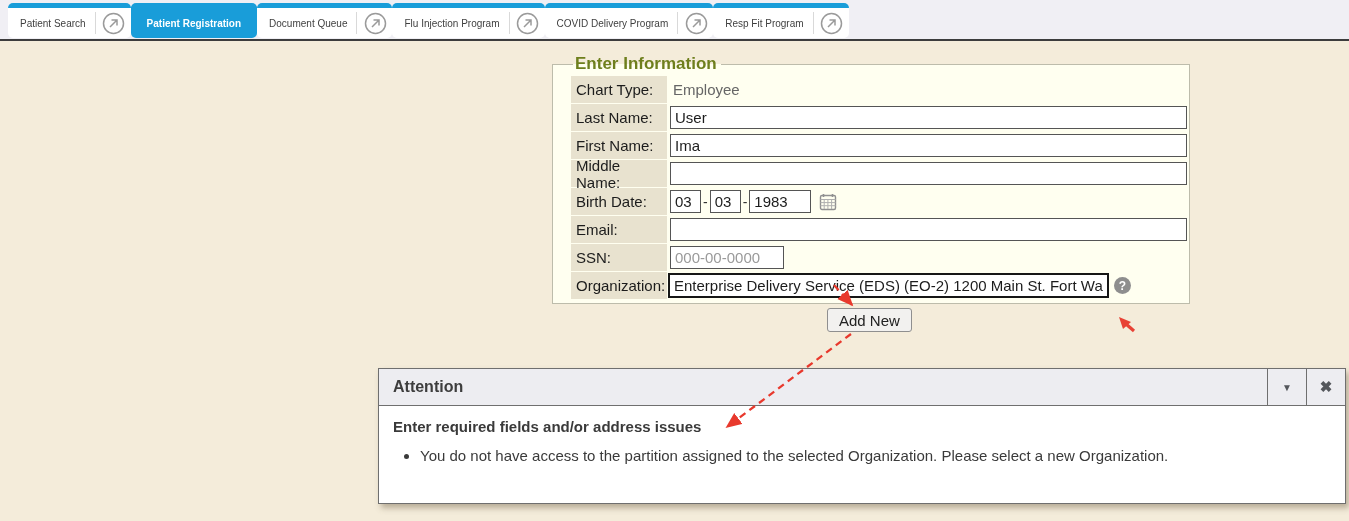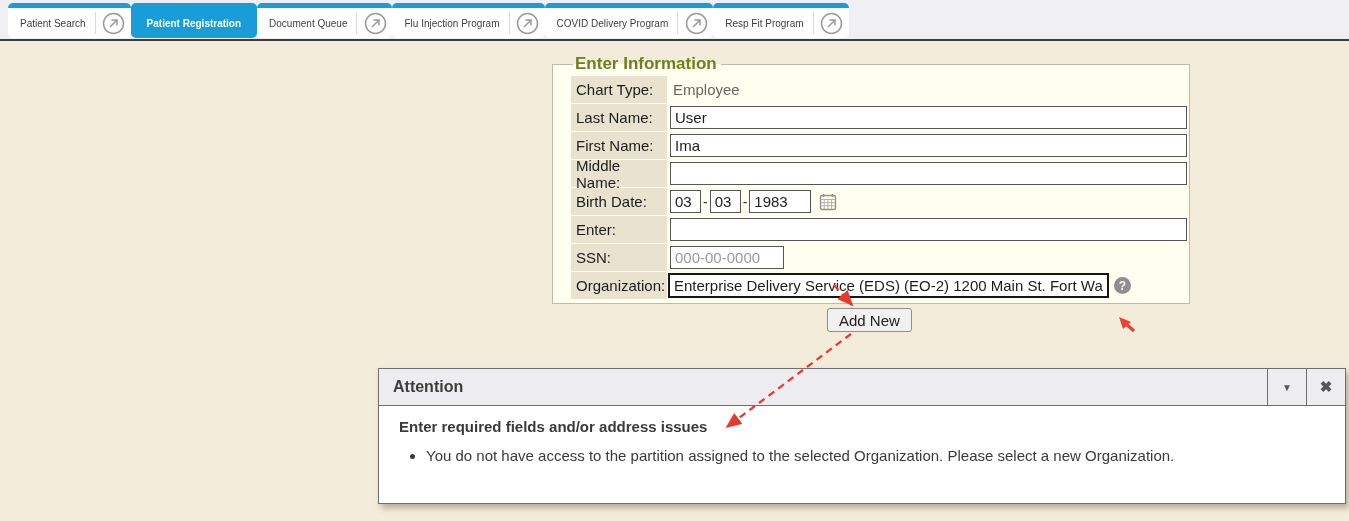--- a/index.html
+++ b/index.html
@@ -110,21 +110,21 @@
     padding-left:14px;
     font-size:16px; font-weight:bold; color:#3d3d3d;
   }
   .att-btn {
     width:39px; border-left:1px solid #6f6f6f;
     display:flex; align-items:center; justify-content:center;
     color:#54575c; cursor:pointer;
   }
   .att-btn.collapse { font-size:10px; }
   .att-btn.close { font-size:15px; font-weight:bold; }
-  .att-body { padding:12px 14px 0 20px; }
+  .att-body { padding:12px 14px 0 14px; }
   .att-heading { font-size:15px; font-weight:bold; color:#3a3a3a; margin-bottom:12px; }
   .att-list { margin-left:27px; }
   .att-list li { font-size:15px; color:#3a3a3a; }
 
   
   .annotations { position:absolute; top:0; left:0; pointer-events:none; z-index:50; }
 </style>
 </head>
 <body>
 
@@ -227,21 +227,21 @@
         <svg width="18" height="18" viewBox="0 0 18 18">
             <path d="M4.5 1 L4.5 4 M13.5 1 L13.5 4" stroke="#909090" stroke-width="1.6" fill="none"></path>
             <rect x="1.5" y="2.5" width="15" height="14" rx="1.5" fill="none" stroke="#909090" stroke-width="1.4"></rect>
             <path d="M1.5 6.5 H16.5 M5.2 6.5 V16 M8.9 6.5 V16 M12.6 6.5 V16 M1.5 9.6 H16.5 M1.5 12.7 H16.5" stroke="#b0b0b0" stroke-width="1"></path>
           </svg>
       </span>
     </div>
   </div>
 
   <div class="frow">
-    <div class="flabel">Enter:</div>
+    <div class="flabel">Email:</div>
     <div class="fvalue">
         <input class="txt w-full" type="text" value="" style="">
       </div>
   </div>
 
   <div class="frow">
     <div class="flabel">SSN:</div>
     <div class="fvalue">
         <input class="txt w-ssn" type="text" placeholder="000-00-0000" style="">
       </div>

